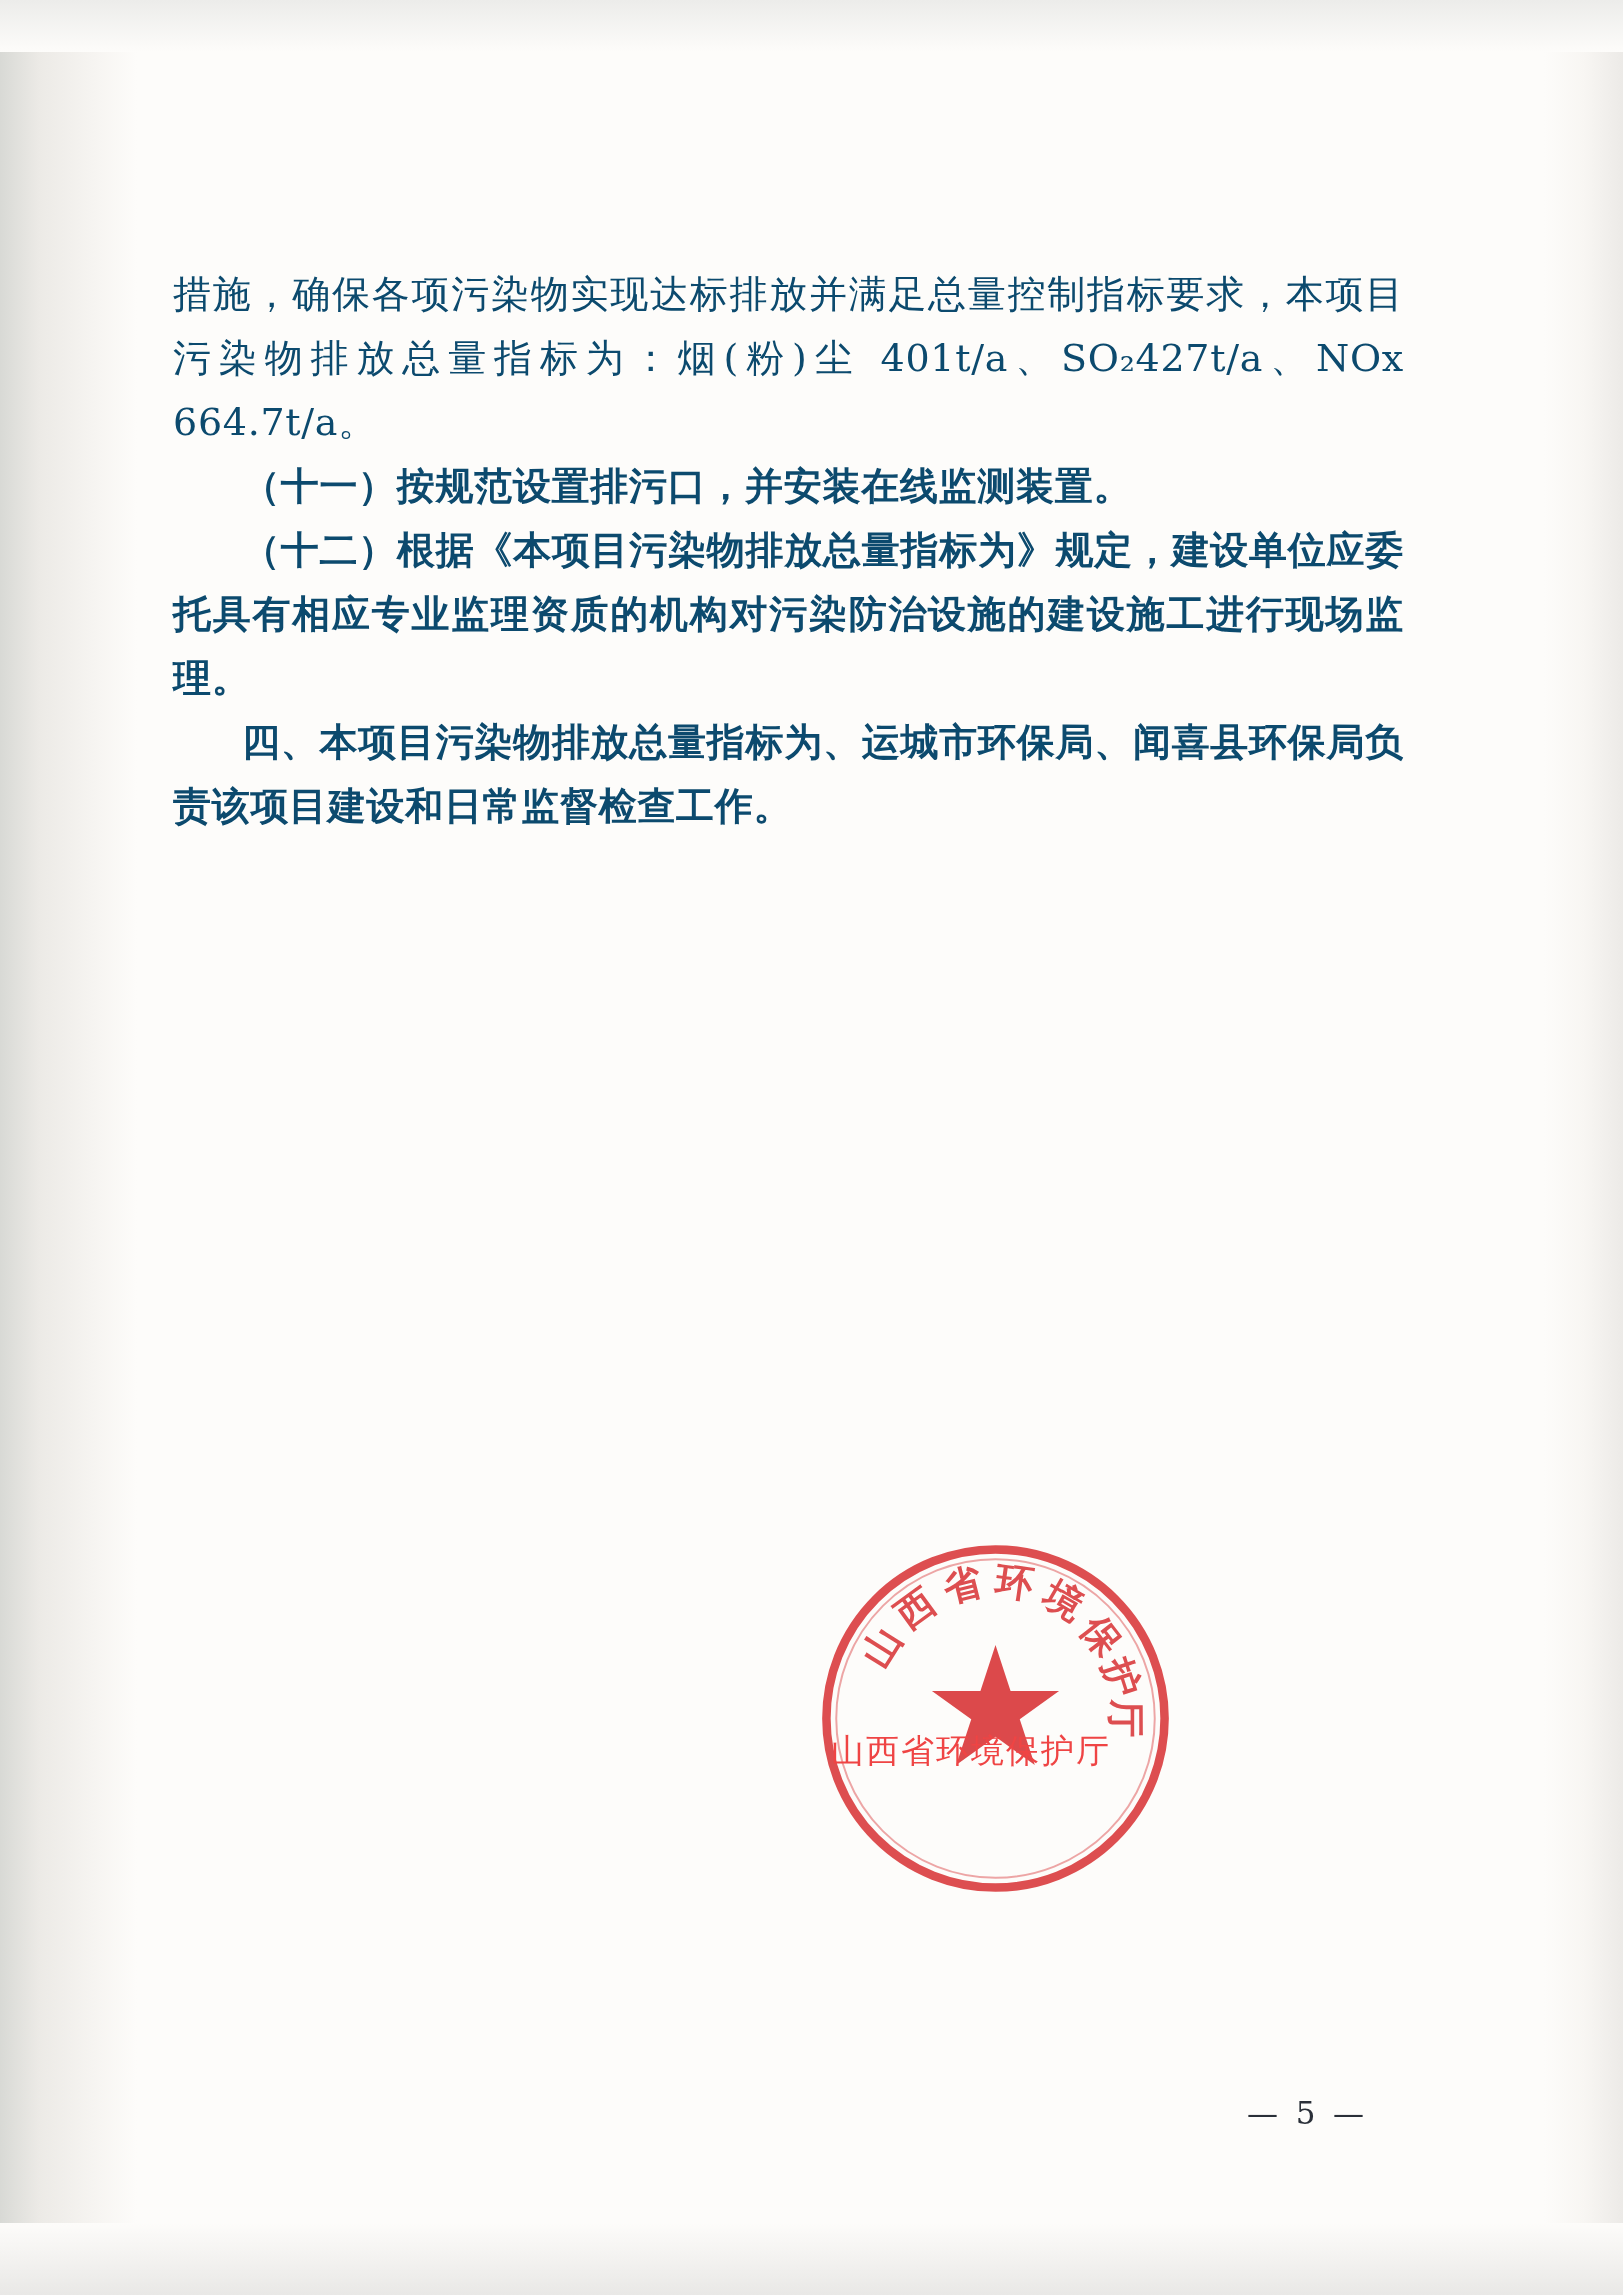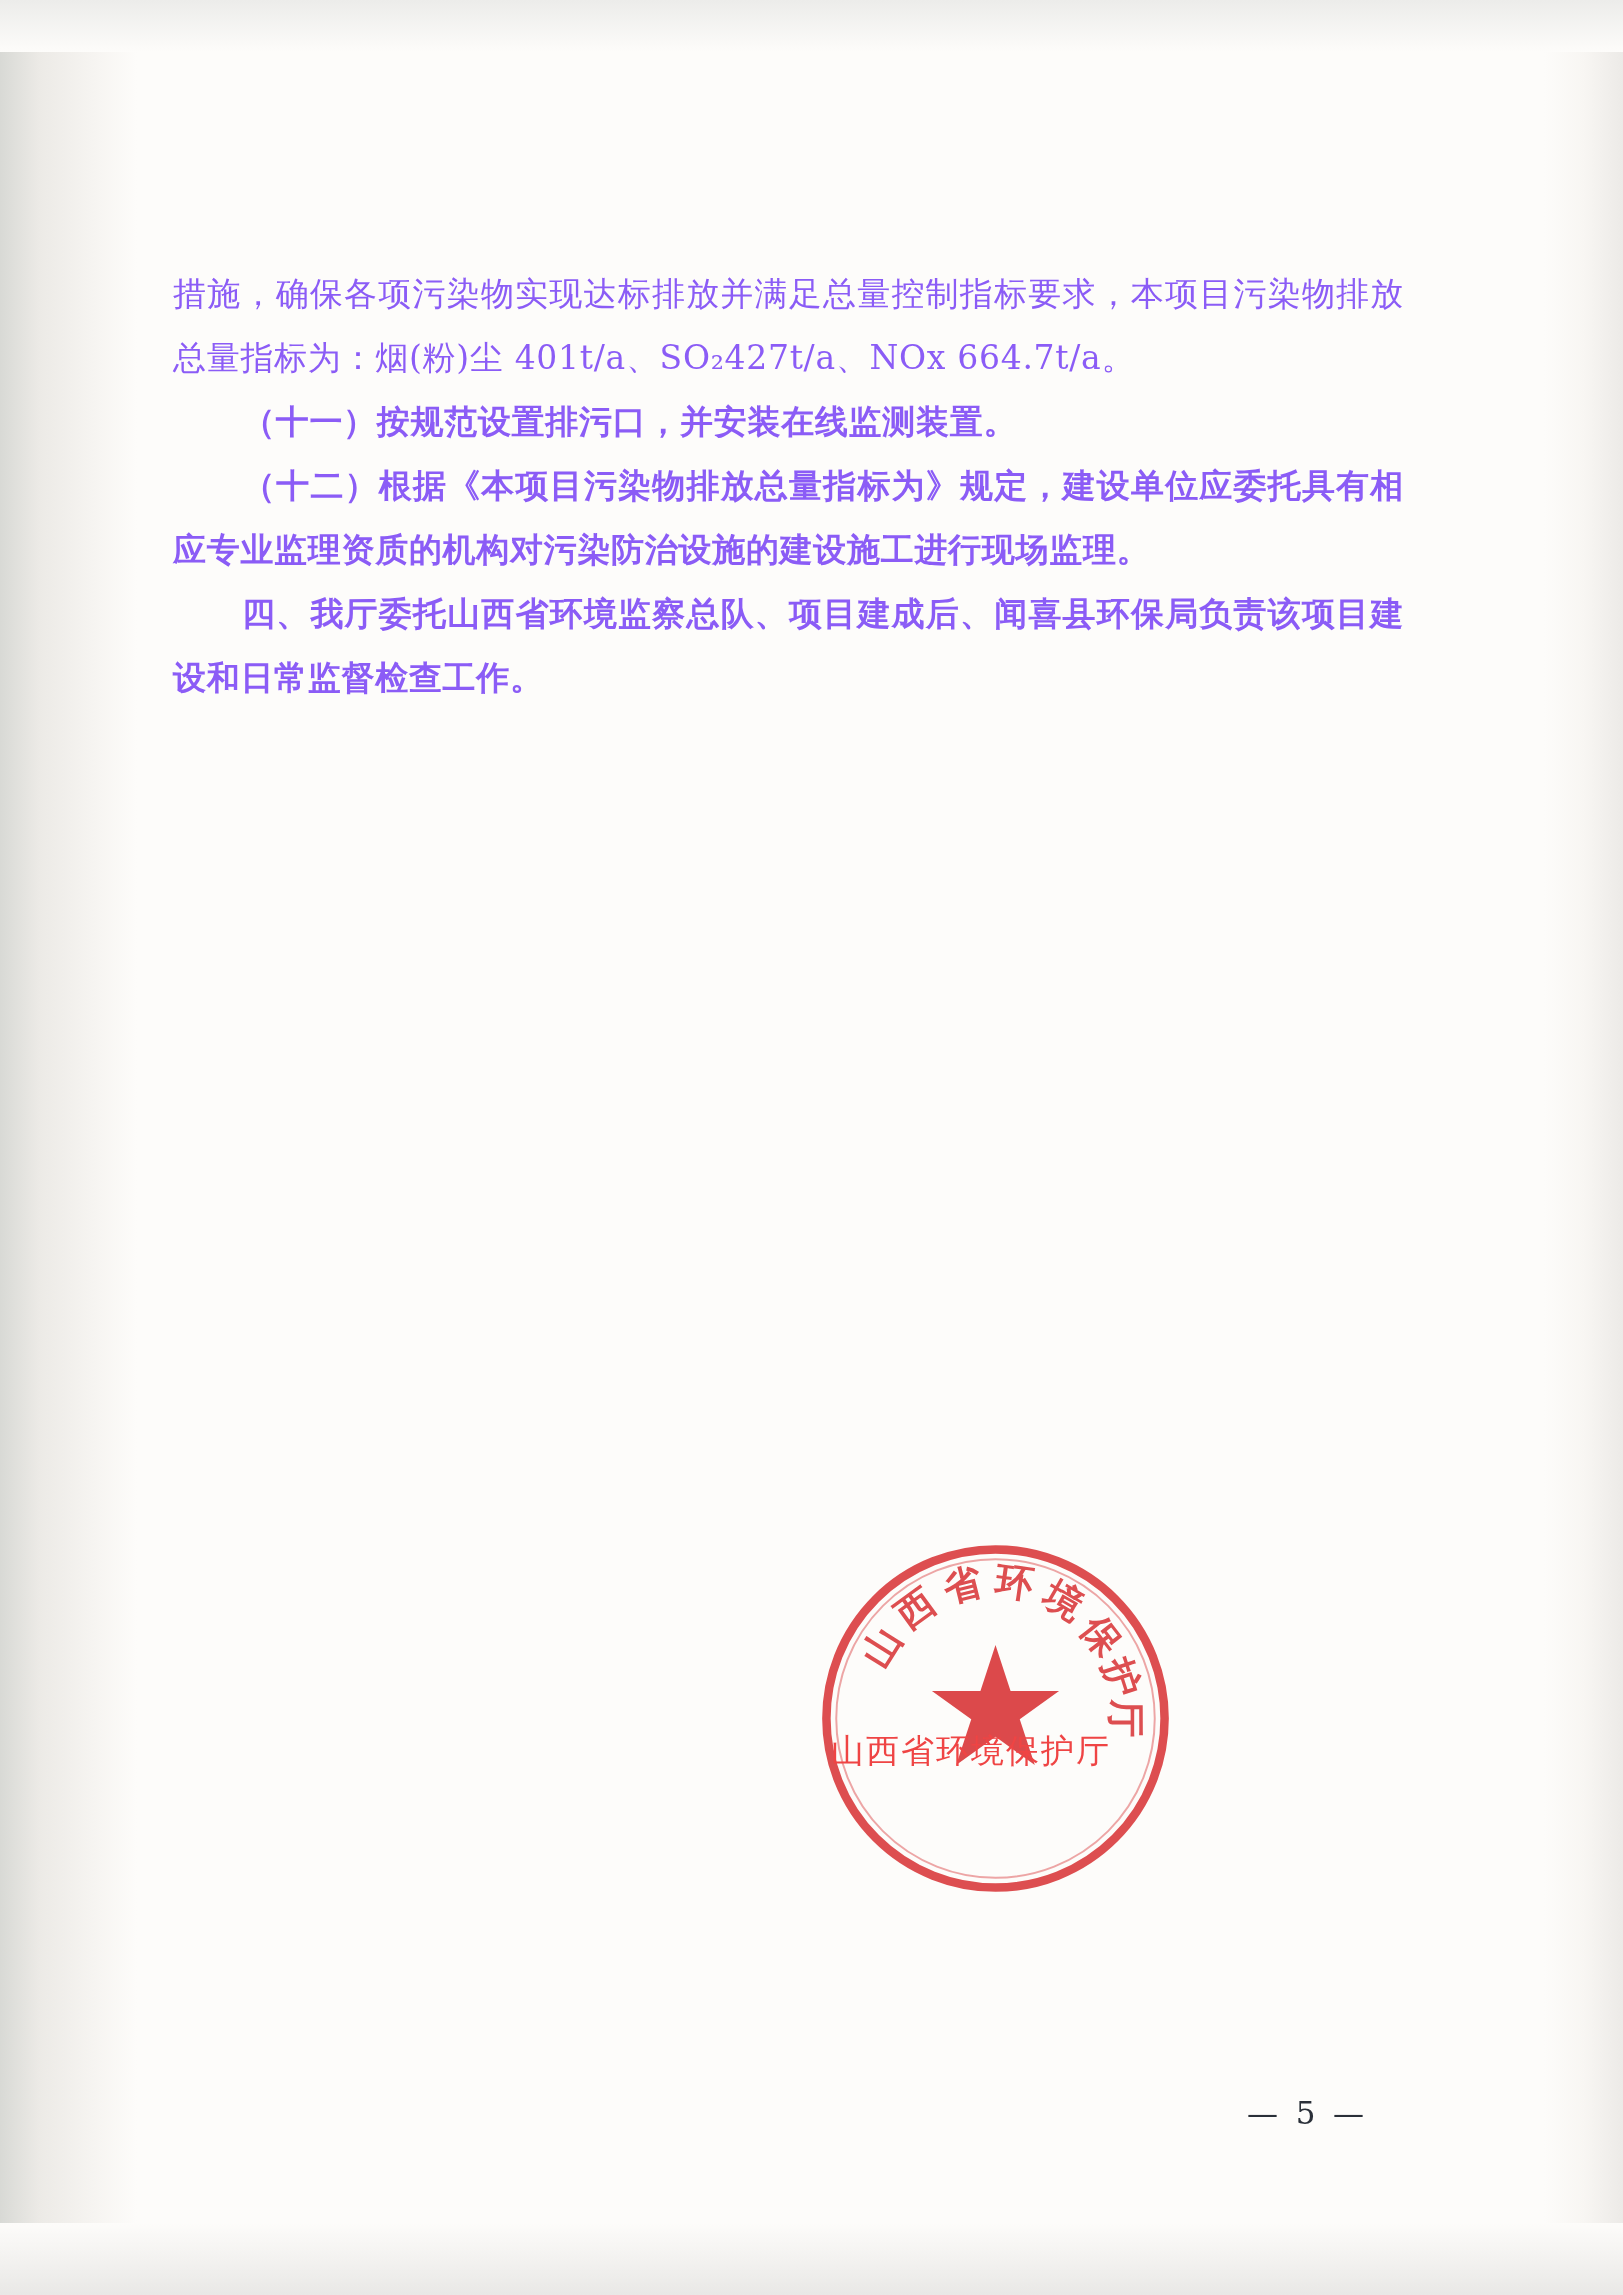--- a/index.html
+++ b/index.html
@@ -42,23 +42,23 @@
   }
 
   .content {
     position: absolute;
     left: 173px;
     top: 262px;
     width: 1231px;
   }
 
   .para {
-    font-size: 33px;
+    font-size: 38px;
     line-height: 64px;
-    color: #8b5cf6;
+    color: #0c4a6e;
     letter-spacing: 0.7px;
     text-align: justify;
     margin: 0 0 0 0;
     font-family: "DejaVu Serif", serif;
   }
   .indent {
     text-indent: 69px;
     font-weight: bold;
   }
 
@@ -107,21 +107,21 @@
 <div class="page">
   <div class="scan-shade-left"></div>
   <div class="scan-shade-right"></div>
   <div class="scan-shade-top"></div>
   <div class="scan-shade-bottom"></div>
 
   <div class="content">
     <p class="para">措施，确保各项污染物实现达标排放并满足总量控制指标要求，本项目污染物排放总量指标为：烟(粉)尘 401t/a、SO₂427t/a、NOx 664.7t/a。</p>
     <p class="para indent">（十一）按规范设置排污口，并安装在线监测装置。</p>
     <p class="para indent">（十二）根据《本项目污染物排放总量指标为》规定，建设单位应委托具有相应专业监理资质的机构对污染防治设施的建设施工进行现场监理。</p>
-    <p class="para indent">四、我厅委托山西省环境监察总队、项目建成后、闻喜县环保局负责该项目建设和日常监督检查工作。</p>
+    <p class="para indent">四、本项目污染物排放总量指标为、运城市环保局、闻喜县环保局负责该项目建设和日常监督检查工作。</p>
   </div>
 
   <div class="seal">
     <svg width="367" height="367" viewBox="0 0 560 560" xmlns="http://www.w3.org/2000/svg">
       <g opacity="0.82" fill="none" stroke="#d6292b">
         <circle cx="280" cy="280" r="258" stroke-width="13"></circle>
         <circle cx="280" cy="280" r="243" stroke-width="3" opacity="0.5"></circle>
       </g>
       <g opacity="0.85" fill="#d6292b">
         <polygon points="280,168 303,238 377,238 317,281 340,351 280,308 220,351 243,281 183,238 257,238"></polygon>

